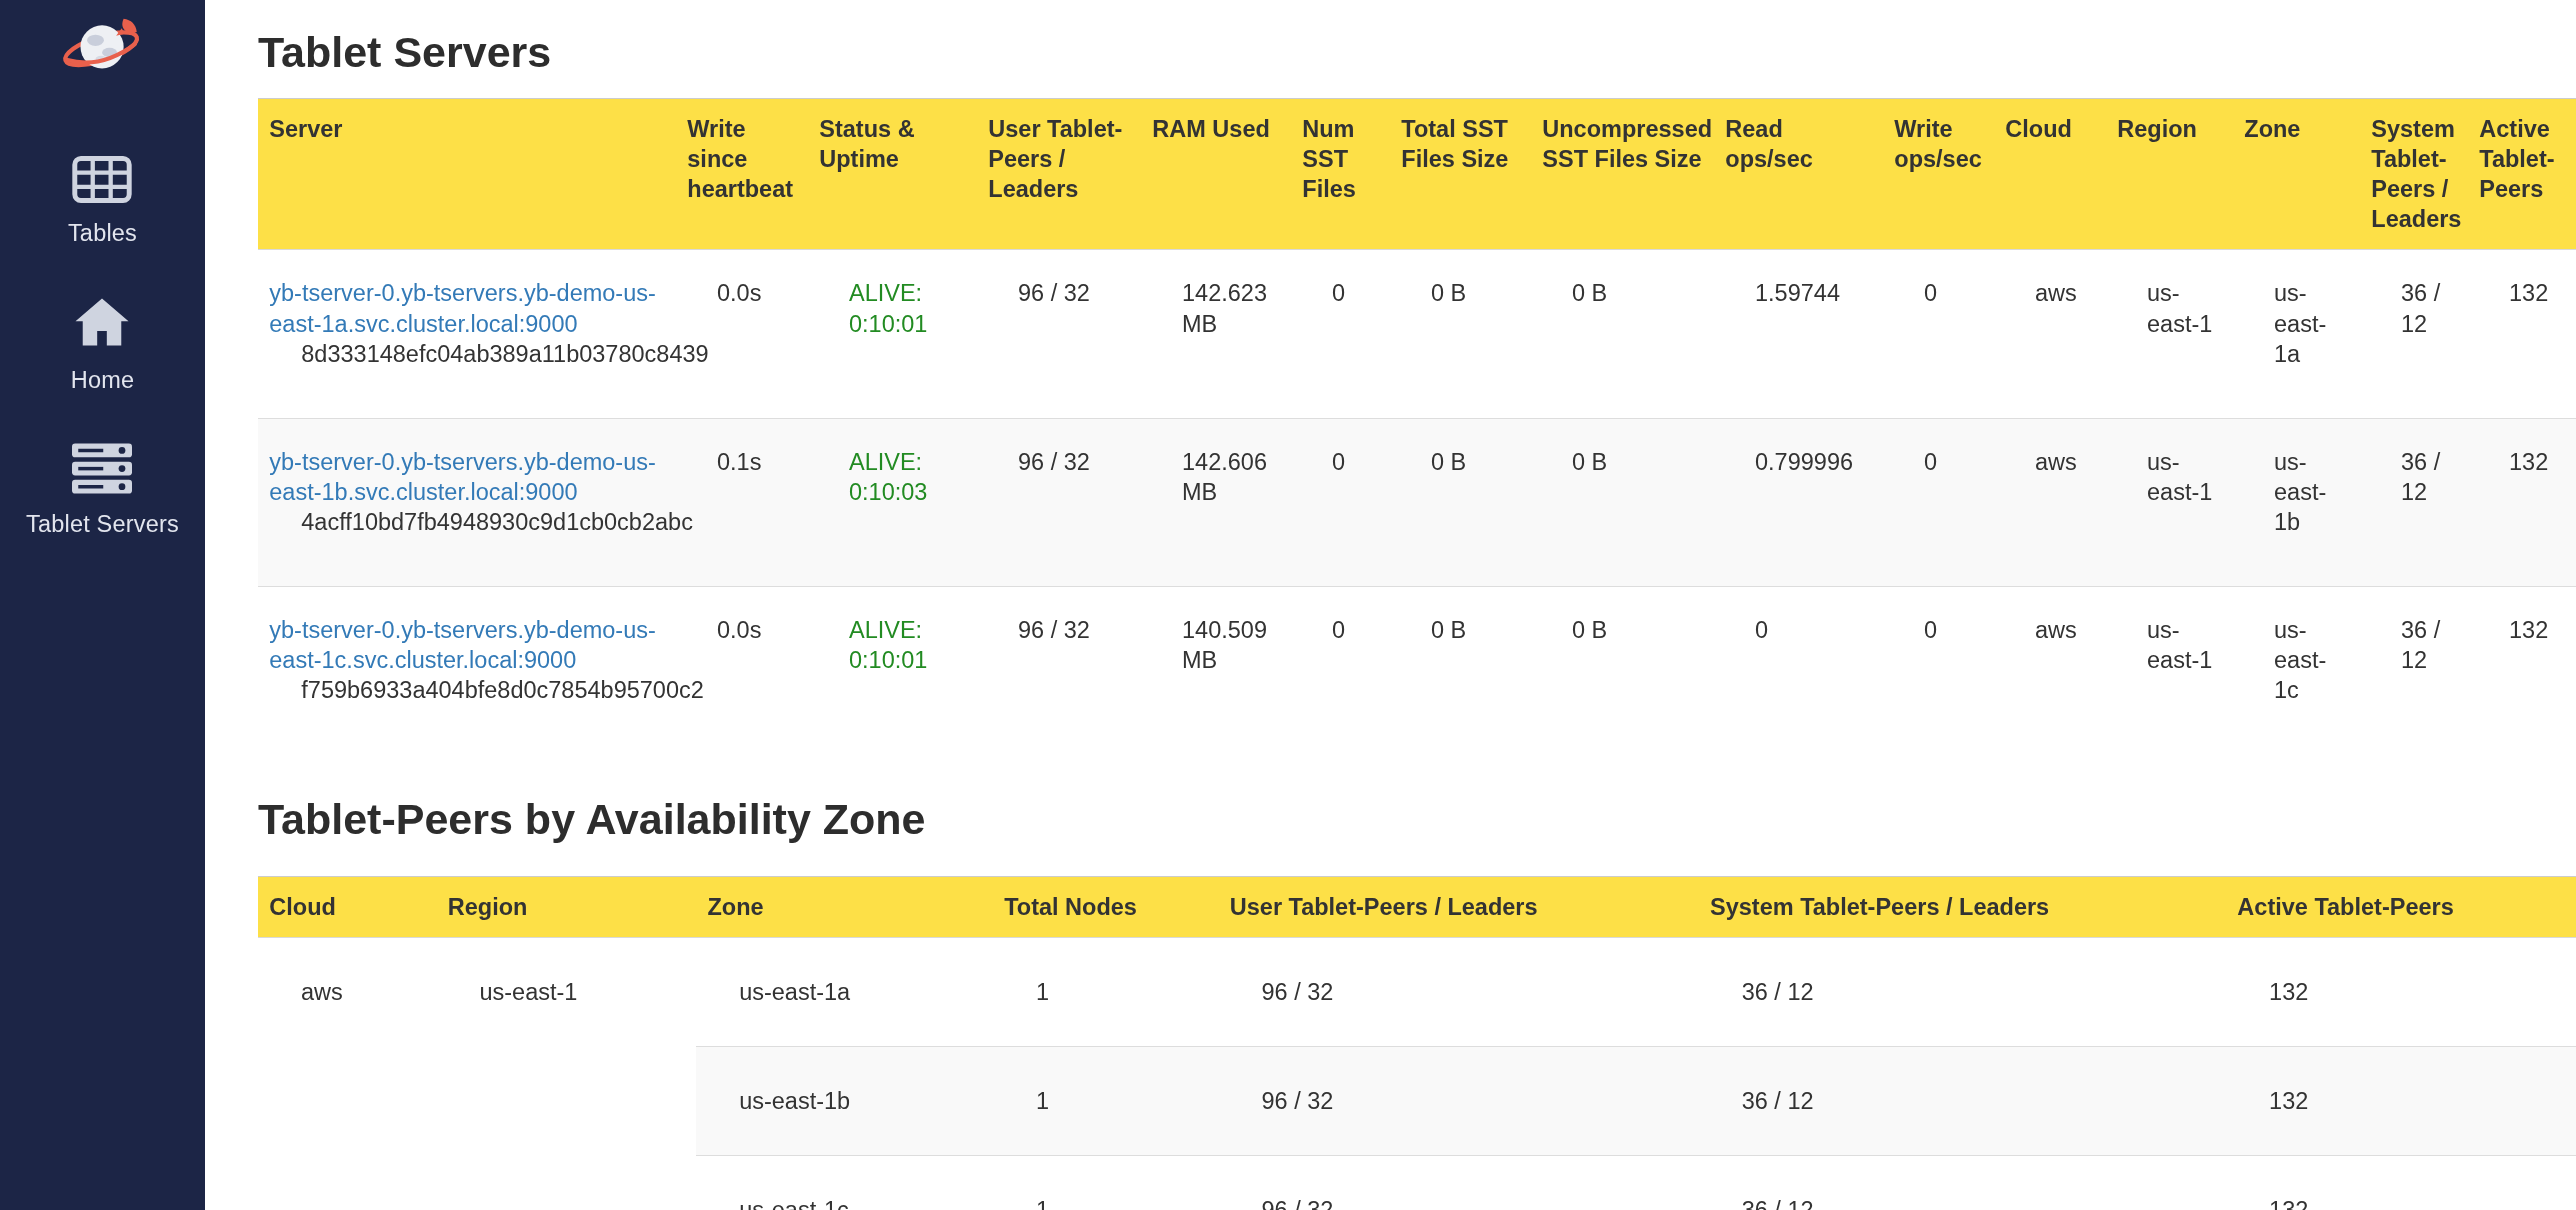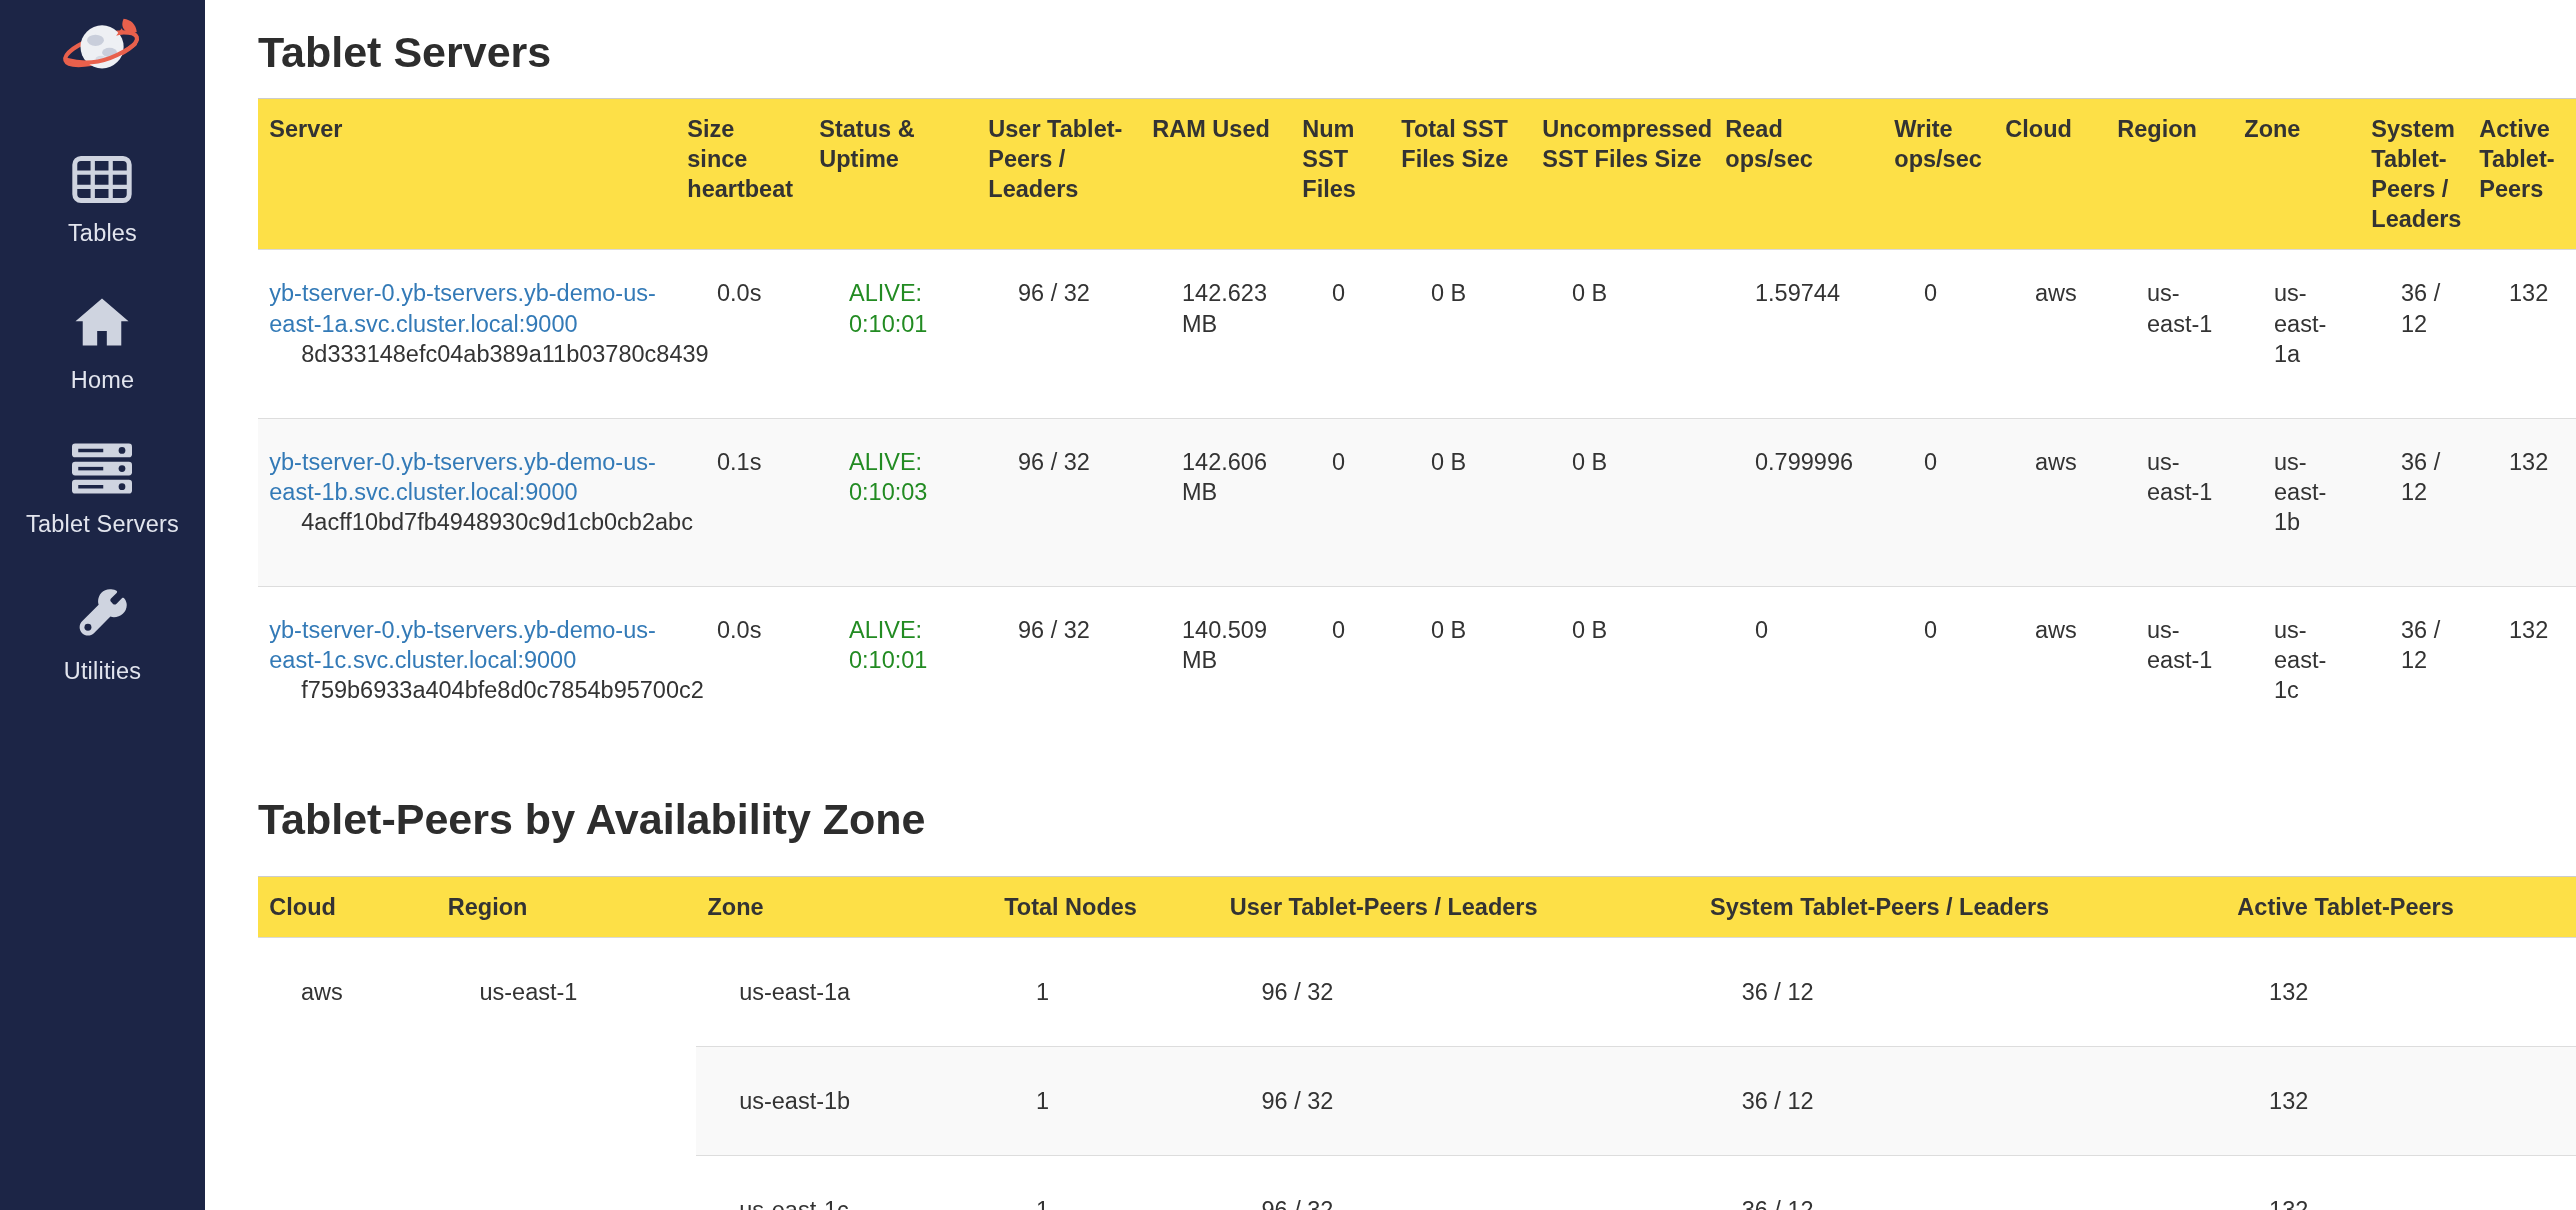--- a/index.html
+++ b/index.html
@@ -107,29 +107,20 @@
             <g>
               <rect x="0" y="29" width="48" height="11" rx="2.5" fill="#cfd4e0"></rect>
               <rect x="5" y="33.2" width="20" height="2.8" fill="#1c2546"></rect>
               <circle cx="40" cy="34.5" r="2.7" fill="#1c2546"></circle>
             </g>
           </svg>
         </span>
         <span class="side-label">Tablet Servers</span>
       </a>
 
-      <a class="side-item">
-        <span class="icn">
-          <svg viewBox="0 0 48 48" width="54" height="54">
-            <path d="M44 10.5c-.3-1-1.5-1.3-2.3-.5l-5 5c-.8.8-2.1.8-2.9 0l-1.8-1.8c-.8-.8-.8-2.1 0-2.9l5-5c.8-.8.5-2-.5-2.3C34.6 2.3 32.3 2 31 2c-6 0-10.5 4.9-10.5 10.7 0 1 .2 2.1.5 3.1L6.3 30.5c-2.9 2.9-2.9 7.6 0 10.5s7.6 2.9 10.5 0l14.7-14.7c1 .3 2.1.5 3.1.5C40.5 26.8 46 22.3 46 16c0-1.8-.8-4.2-2-5.5z" fill="#cfd4e0"></path>
-            <circle cx="11.5" cy="35.8" r="3.1" fill="#1c2546"></circle>
-          </svg>
-        </span>
-        <span class="side-label">Utilities</span>
-      </a>
     </nav>
   </aside>
 
   <main class="main">
 
     <h1 class="page-title">Tablet Servers</h1>
 
     <table class="t1">
       <colgroup>
         <col style="width:418px">
@@ -144,21 +135,21 @@
           <col style="width:111px">
           <col style="width:112px">
           <col style="width:127px">
         <col style="width:127px">
           <col style="width:108px">
           <col style="width:109px">
       </colgroup>
       <thead>
         <tr>
           <th>Server</th>
-          <th>Size since heartbeat</th>
+          <th>Write since heartbeat</th>
           <th>Status &amp; Uptime</th>
           <th>User Tablet-Peers / Leaders</th>
           <th>RAM Used</th>
           <th>Num SST Files</th>
           <th>Total SST Files Size</th>
           <th>Uncompressed SST Files Size</th>
           <th>Read ops/sec</th>
           <th>Write ops/sec</th>
           <th>Cloud</th>
           <th>Region</th>

